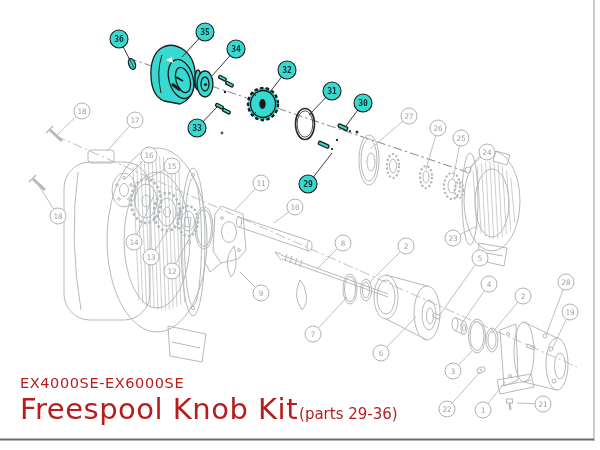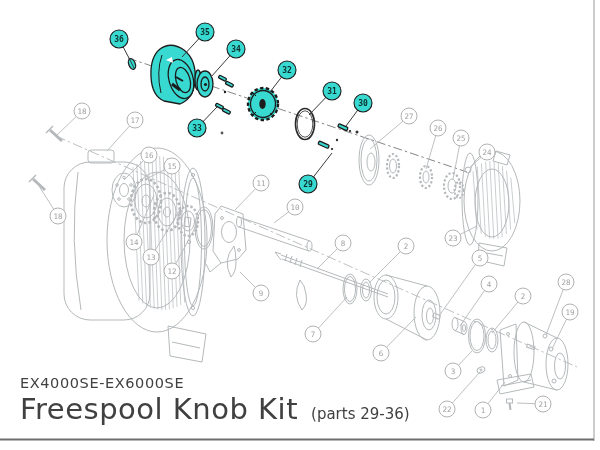--- a/index.html
+++ b/index.html
@@ -3,25 +3,25 @@
 <meta charset="utf-8">
 <style>
   html,body{margin:0;padding:0;background:#fff;}
   .canvas{position:relative;width:600px;height:450px;background:var(--bg,#fff);overflow:hidden;
           font-family:"DejaVu Sans",sans-serif;}
   svg{position:absolute;left:0;top:0;}
   .art{stroke:var(--gray);fill:none;stroke-width:1;}
   .teal-part{stroke:var(--ink);fill:var(--teal);stroke-width:1.3;stroke-linejoin:round;}
   .co-num{font-family:"DejaVu Sans Mono",monospace;font-size:7.5px;fill:var(--cotext);}
   .co-num.hl{font-size:8px;font-weight:bold;fill:#0a2f2d;}
-  .title-block{position:absolute;left:20px;top:375px;color:#404040;}
+  .title-block{position:absolute;left:20px;top:375px;color:#b91c1c;}
   .model{font-size:14.5px;letter-spacing:.6px;}
   .kit-line{margin-top:1px;white-space:nowrap;}
   .kit-name{font-size:29px;font-weight:normal;letter-spacing:.5px;}
-  .kit-parts{font-size:15px;margin-left:13px;text-align:center;}
+  .kit-parts{font-size:15px;margin-left:1px;text-align:center;}
 </style>
 </head>
 <body>
 
 <div class="canvas">
 <svg width="600" height="450" viewBox="0 0 600 450">
 
   <g>
     <line x1="594" y1="0" x2="594" y2="441" stroke="var(--frameR)" stroke-width="1"></line>
     <line x1="0" y1="439.5" x2="594" y2="439.5" stroke="var(--frameB)" stroke-width="2"></line>

